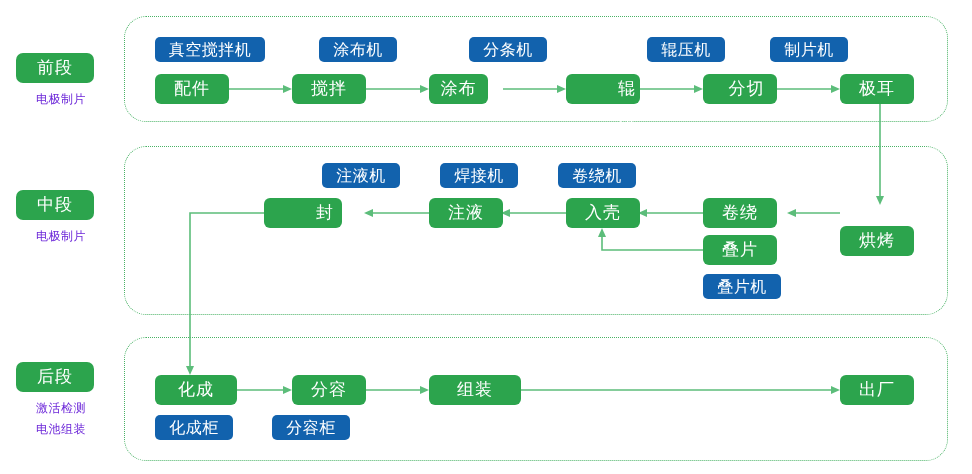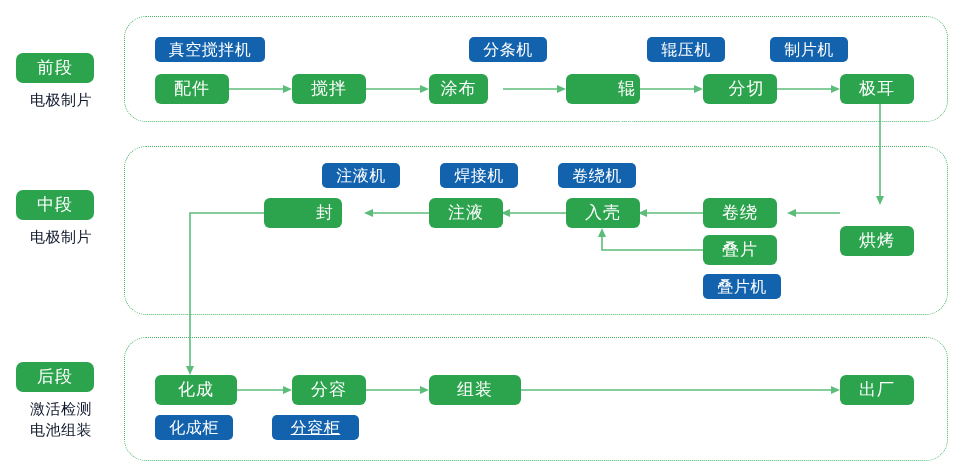--- a/index.html
+++ b/index.html
@@ -26,22 +26,22 @@
     color:#ffffff;
     border-radius:7px;
     font-size:17px;
     line-height:30px;
     height:30px;
     width:78px;
     letter-spacing:1px;
   }
   .stage-sub{
     display:block;
-    color:#0f172a;
-    font-size:15px;
+    color:#6d28d9;
+    font-size:12px;
     line-height:21px;
     margin-top:6px;
     letter-spacing:0.5px;
     white-space:pre-line;
   }
 
   
   .node{
     position:absolute;
     background:#2ca44d;
@@ -161,20 +161,21 @@
     <span class="stage-badge">中段</span>
     <span class="stage-sub">电极制片</span>
   </div>
   <div class="stage-label" style="left:16px;top:362px;width:90px;">
     <span class="stage-badge">后段</span>
     <span class="stage-sub">激活检测
 电池组装</span>
   </div>
 
   <div class="tag" style="left:155px;top:37px;width:110px;">真空搅拌机</div>
+  <div class="tag" style="left:319px;top:37px;width:78px;">涂布机</div>
   <div class="tag" style="left:469px;top:37px;width:78px;">分条机</div>
   <div class="tag" style="left:647px;top:37px;width:78px;">辊压机</div>
   <div class="tag" style="left:770px;top:37px;width:78px;">制片机</div>
 
   <div class="node" style="left:155px;top:74px;width:74px;">配件</div>
   <div class="node" style="left:292px;top:74px;width:74px;">搅拌</div>
   <div class="node" style="left:429px;top:74px;width:59px;">涂布</div>
   <div class="node" style="left:566px;top:74px;width:74px;padding-left:48px;">辊压</div>
   <div class="node" style="left:703px;top:74px;width:74px;padding-left:13px;">分切</div>
   <div class="node" style="left:840px;top:74px;width:74px;">极耳</div>
@@ -190,15 +191,15 @@
   <div class="node" style="left:703px;top:198px;width:74px;">卷绕</div>
   <div class="node" style="left:840px;top:198px;width:74px;margin-top:28px;">烘烤</div>
   <div class="node" style="left:703px;top:235px;width:74px;">叠片</div>
 
   <div class="node" style="left:155px;top:375px;width:82px;">化成</div>
   <div class="node" style="left:292px;top:375px;width:74px;">分容</div>
   <div class="node" style="left:429px;top:375px;width:92px;">组装</div>
   <div class="node" style="left:840px;top:375px;width:74px;">出厂</div>
 
   <div class="tag" style="left:155px;top:415px;width:78px;">化成柜</div>
-  <div class="tag" style="left:272px;top:415px;width:87px;text-decoration:underline;">分容柜</div>
+  <div class="tag" style="left:272px;top:415px;width:78px;">分容柜</div>
 
 </div>
 
 </body></html>

